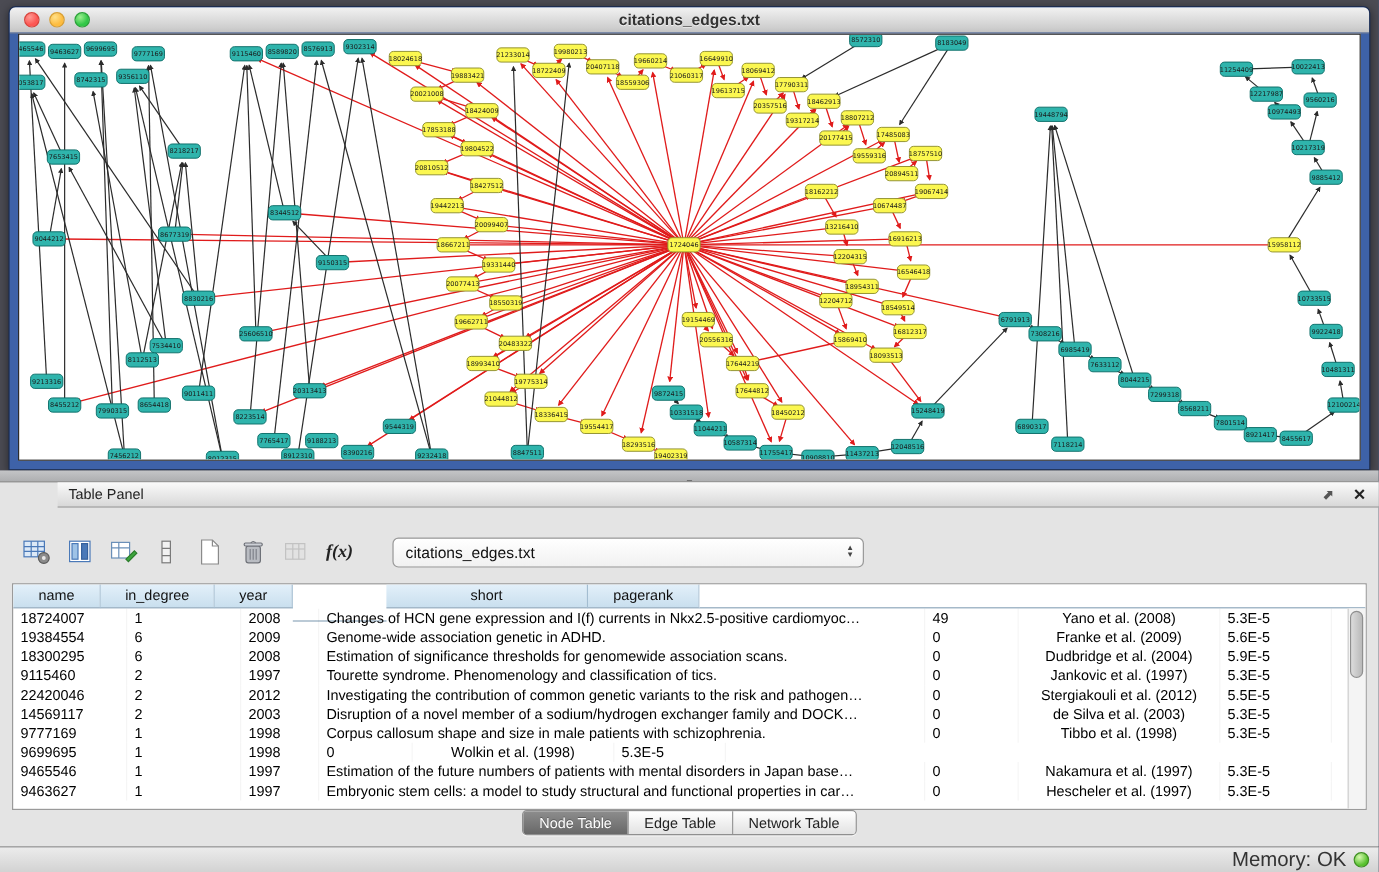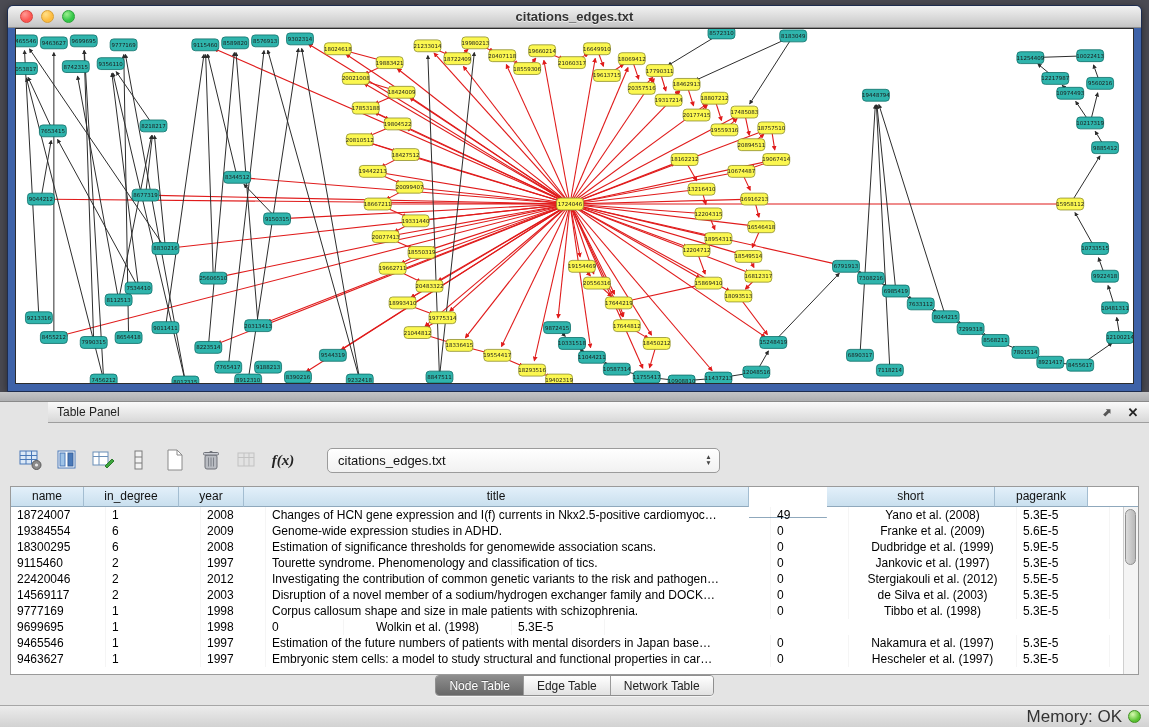--- a/index.html
+++ b/index.html
@@ -969,52 +969,51 @@
           <span>▲</span>
           <span>▼</span>
         </span>
       </div>
     </div>
     <div class="table-box">
       <div class="thead" id="thead">
           <div class="th" style="width: 73px;"><span>name</span></div>
           <div class="th" style="width: 95px;"><span>in_degree</span></div>
           <div class="th" style="width: 65px;"><span>year</span></div>
-          <div class="th" style="width: 505px;"><span>title</span></div>
           <div class="th" style="width: 78px; margin-top: 30px;"><span class="sort">△</span><span>out_de…</span></div>
           <div class="th" style="width: 168px;"><span>short</span></div>
           <div class="th" style="width: 93px;"><span>pagerank</span></div>
           <div class="th spacer"></div>
         </div>
       <div class="tbody" id="tbody">
           <div class="tr">
             <div class="td" style="width: 95px;">18724007</div>
             <div class="td" style="width: 95px;">1</div>
             <div class="td" style="width: 65px;">2008</div>
             <div class="td" style="width: 505px;">Changes of HCN gene expression and I(f) currents in Nkx2.5-positive cardiomyoc…</div>
             <div class="td" style="width: 78px;">49</div>
             <div class="td center" style="width: 168px;">Yano et al. (2008)</div>
             <div class="td" style="width: 93px;">5.3E-5</div>
           </div>
           <div class="tr">
             <div class="td" style="width: 95px;">19384554</div>
             <div class="td" style="width: 95px;">6</div>
             <div class="td" style="width: 65px;">2009</div>
-            <div class="td" style="width: 505px;">Genome-wide expression studies in ADHD.</div>
+            <div class="td" style="width: 505px;">Genome-wide association genetic in ADHD.</div>
             <div class="td" style="width: 78px;">0</div>
             <div class="td center" style="width: 168px;">Franke et al. (2009)</div>
             <div class="td" style="width: 93px;">5.6E-5</div>
           </div>
           <div class="tr">
             <div class="td" style="width: 95px;">18300295</div>
             <div class="td" style="width: 95px;">6</div>
             <div class="td" style="width: 65px;">2008</div>
             <div class="td" style="width: 505px;">Estimation of significance thresholds for genomewide association scans.</div>
             <div class="td" style="width: 78px;">0</div>
-            <div class="td center" style="width: 168px;">Dudbridge et al. (1999)</div>
+            <div class="td center" style="width: 168px;">Dudbridge et al. (2004)</div>
             <div class="td" style="width: 93px;">5.9E-5</div>
           </div>
           <div class="tr">
             <div class="td" style="width: 95px;">9115460</div>
             <div class="td" style="width: 95px;">2</div>
             <div class="td" style="width: 65px;">1997</div>
             <div class="td" style="width: 505px;">Tourette syndrome. Phenomenology and classification of tics.</div>
             <div class="td" style="width: 78px;">0</div>
             <div class="td center" style="width: 168px;">Jankovic et al. (1997)</div>
             <div class="td" style="width: 93px;">5.3E-5</div>

